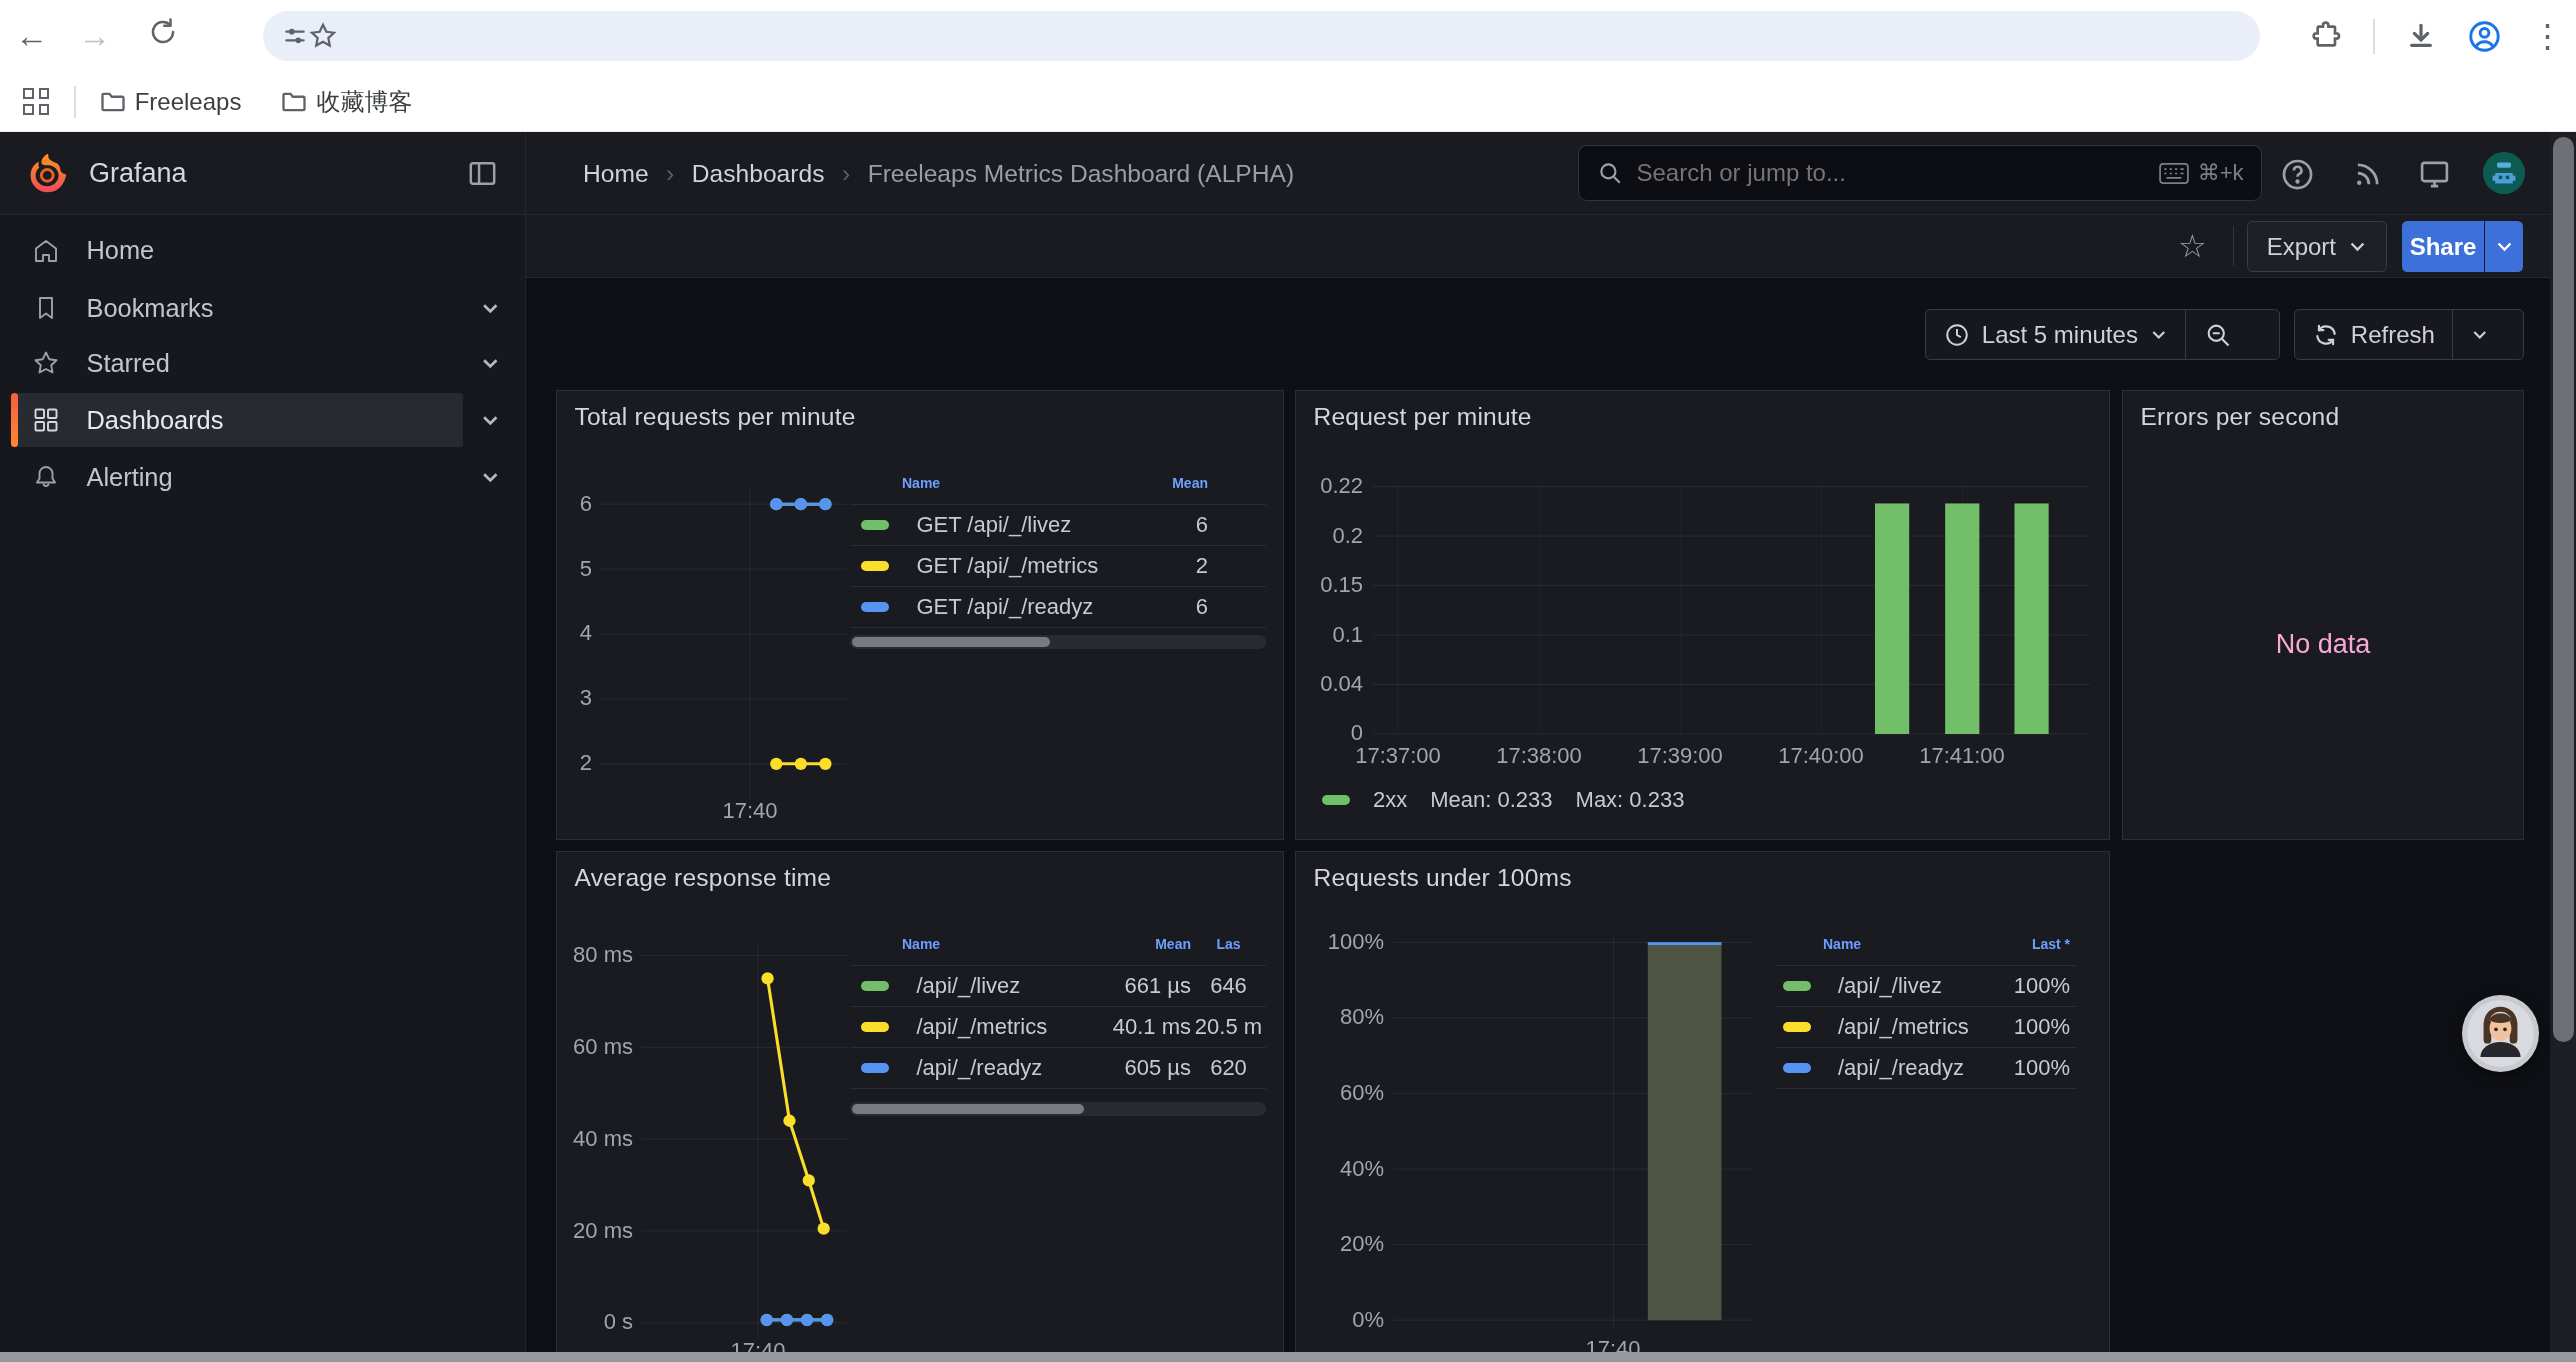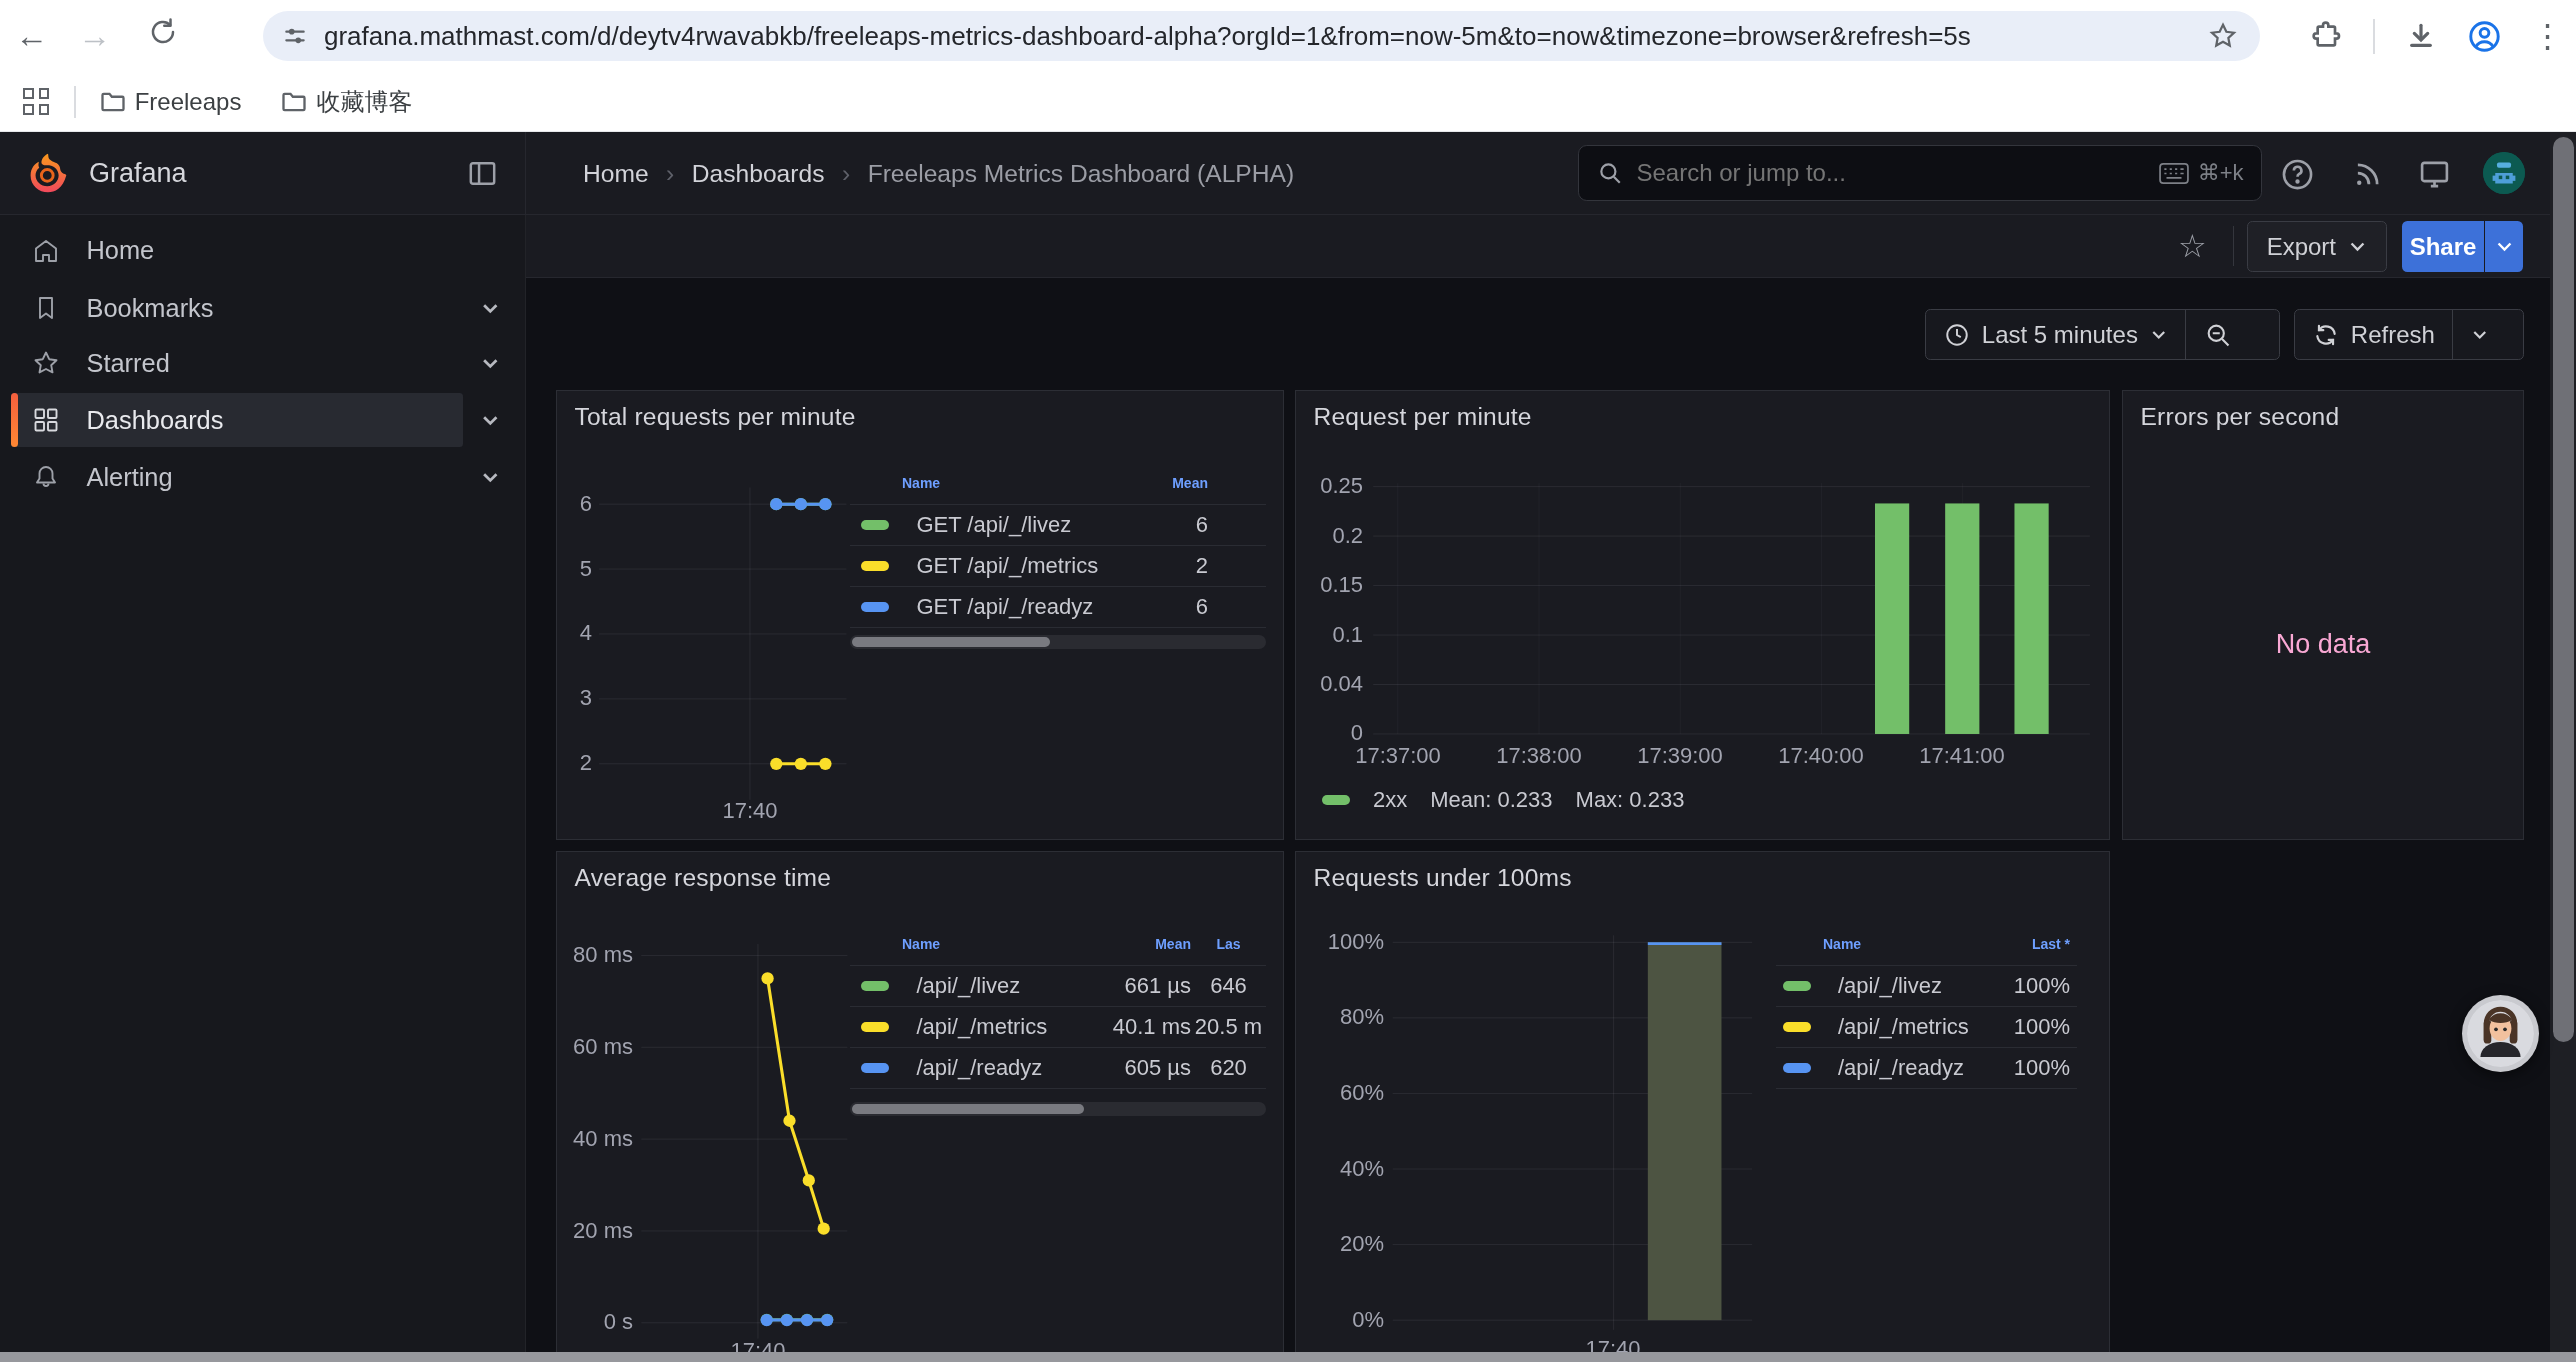--- a/index.html
+++ b/index.html
@@ -126,21 +126,20 @@
           <path d="M18 2v5h-5"></path>
         </svg>
     </span>
     <div class="url-pill">
       <svg width="26" height="26" viewBox="0 0 24 24" class="ic" style="color:#5f6368">
         <path d="M4 8h16"></path>
           <circle cx="9" cy="8" r="2.6" fill="#5f6368" stroke="none"></circle>
         <path d="M4 16h16"></path>
           <circle cx="15" cy="16" r="2.6" fill="#5f6368" stroke="none"></circle>
       </svg>
-      <span class="url-text">grafana.mathmast.com/d/deytv4rwavabkb/freeleaps-metrics-dashboard-alpha?orgId=1&amp;from=now-5m&amp;to=now&amp;timezone=browser&amp;refresh=5s</span>
       <svg class="pill-star" width="30" height="30" viewBox="0 0 24 24" class2="ic" style="fill:none;stroke:#5f6368;stroke-width:1.8">
         <path d="M12 3l2.7 5.6 6.1.8-4.5 4.2 1.1 6-5.4-3-5.4 3 1.1-6L3.2 9.4l6.1-.8z"></path>
       </svg>
     </div>
     <div class="b-right">
       <svg width="32" height="32" viewBox="0 0 24 24" style="fill:none;stroke:#5f6368;stroke-width:2">
         <path d="M9 4a2 2 0 0 1 4 0v1h4a1 1 0 0 1 1 1v4h1a2 2 0 0 1 0 4h-1v4a1 1 0 0 1-1 1H6a1 1 0 0 1-1-1v-4H4a2 2 0 0 1 0-4h1V6a1 1 0 0 1 1-1h3z"></path>
       </svg>
       <div class="b-divider"></div>
       <svg width="32" height="32" viewBox="0 0 24 24" style="fill:none;stroke:#5f6368;stroke-width:2.4;stroke-linecap:round">
@@ -440,21 +439,21 @@
           <rect x="660" y="128.176" width="39" height="262.824" fill="#73BF69"></rect>
           <rect x="740" y="128.176" width="39" height="262.824" fill="#73BF69"></rect>
           <rect x="819" y="128.176" width="39" height="262.824" fill="#73BF69"></rect>
         </svg>
       <div class="p2-legend">
         <span class="chip chip-green"></span>
         <span>2xx</span>
         <span>Mean: 0.233</span>
         <span>Max: 0.233</span>
       </div>
-    <div class="yt" style="left: 0px; top: 84px; width: 67px;">0.25</div>
+    <div class="yt" style="left: 0px; top: 84px; width: 67px;">0.22</div>
         <div class="yt" style="left: 0px; top: 134px; width: 67px;">0.2</div>
         <div class="yt" style="left: 0px; top: 183px; width: 67px;">0.15</div>
         <div class="yt" style="left: 0px; top: 233px; width: 67px;">0.1</div>
         <div class="yt" style="left: 0px; top: 282px; width: 67px;">0.04</div>
         <div class="yt" style="left: 0px; top: 331px; width: 67px;">0</div>
         <div class="xt" style="left: 102px; top: 352px;">17:37:00</div>
         <div class="xt" style="left: 243px; top: 352px;">17:38:00</div>
         <div class="xt" style="left: 384px; top: 352px;">17:39:00</div>
         <div class="xt" style="left: 525px; top: 352px;">17:40:00</div>
         <div class="xt" style="left: 666px; top: 352px;">17:41:00</div>

